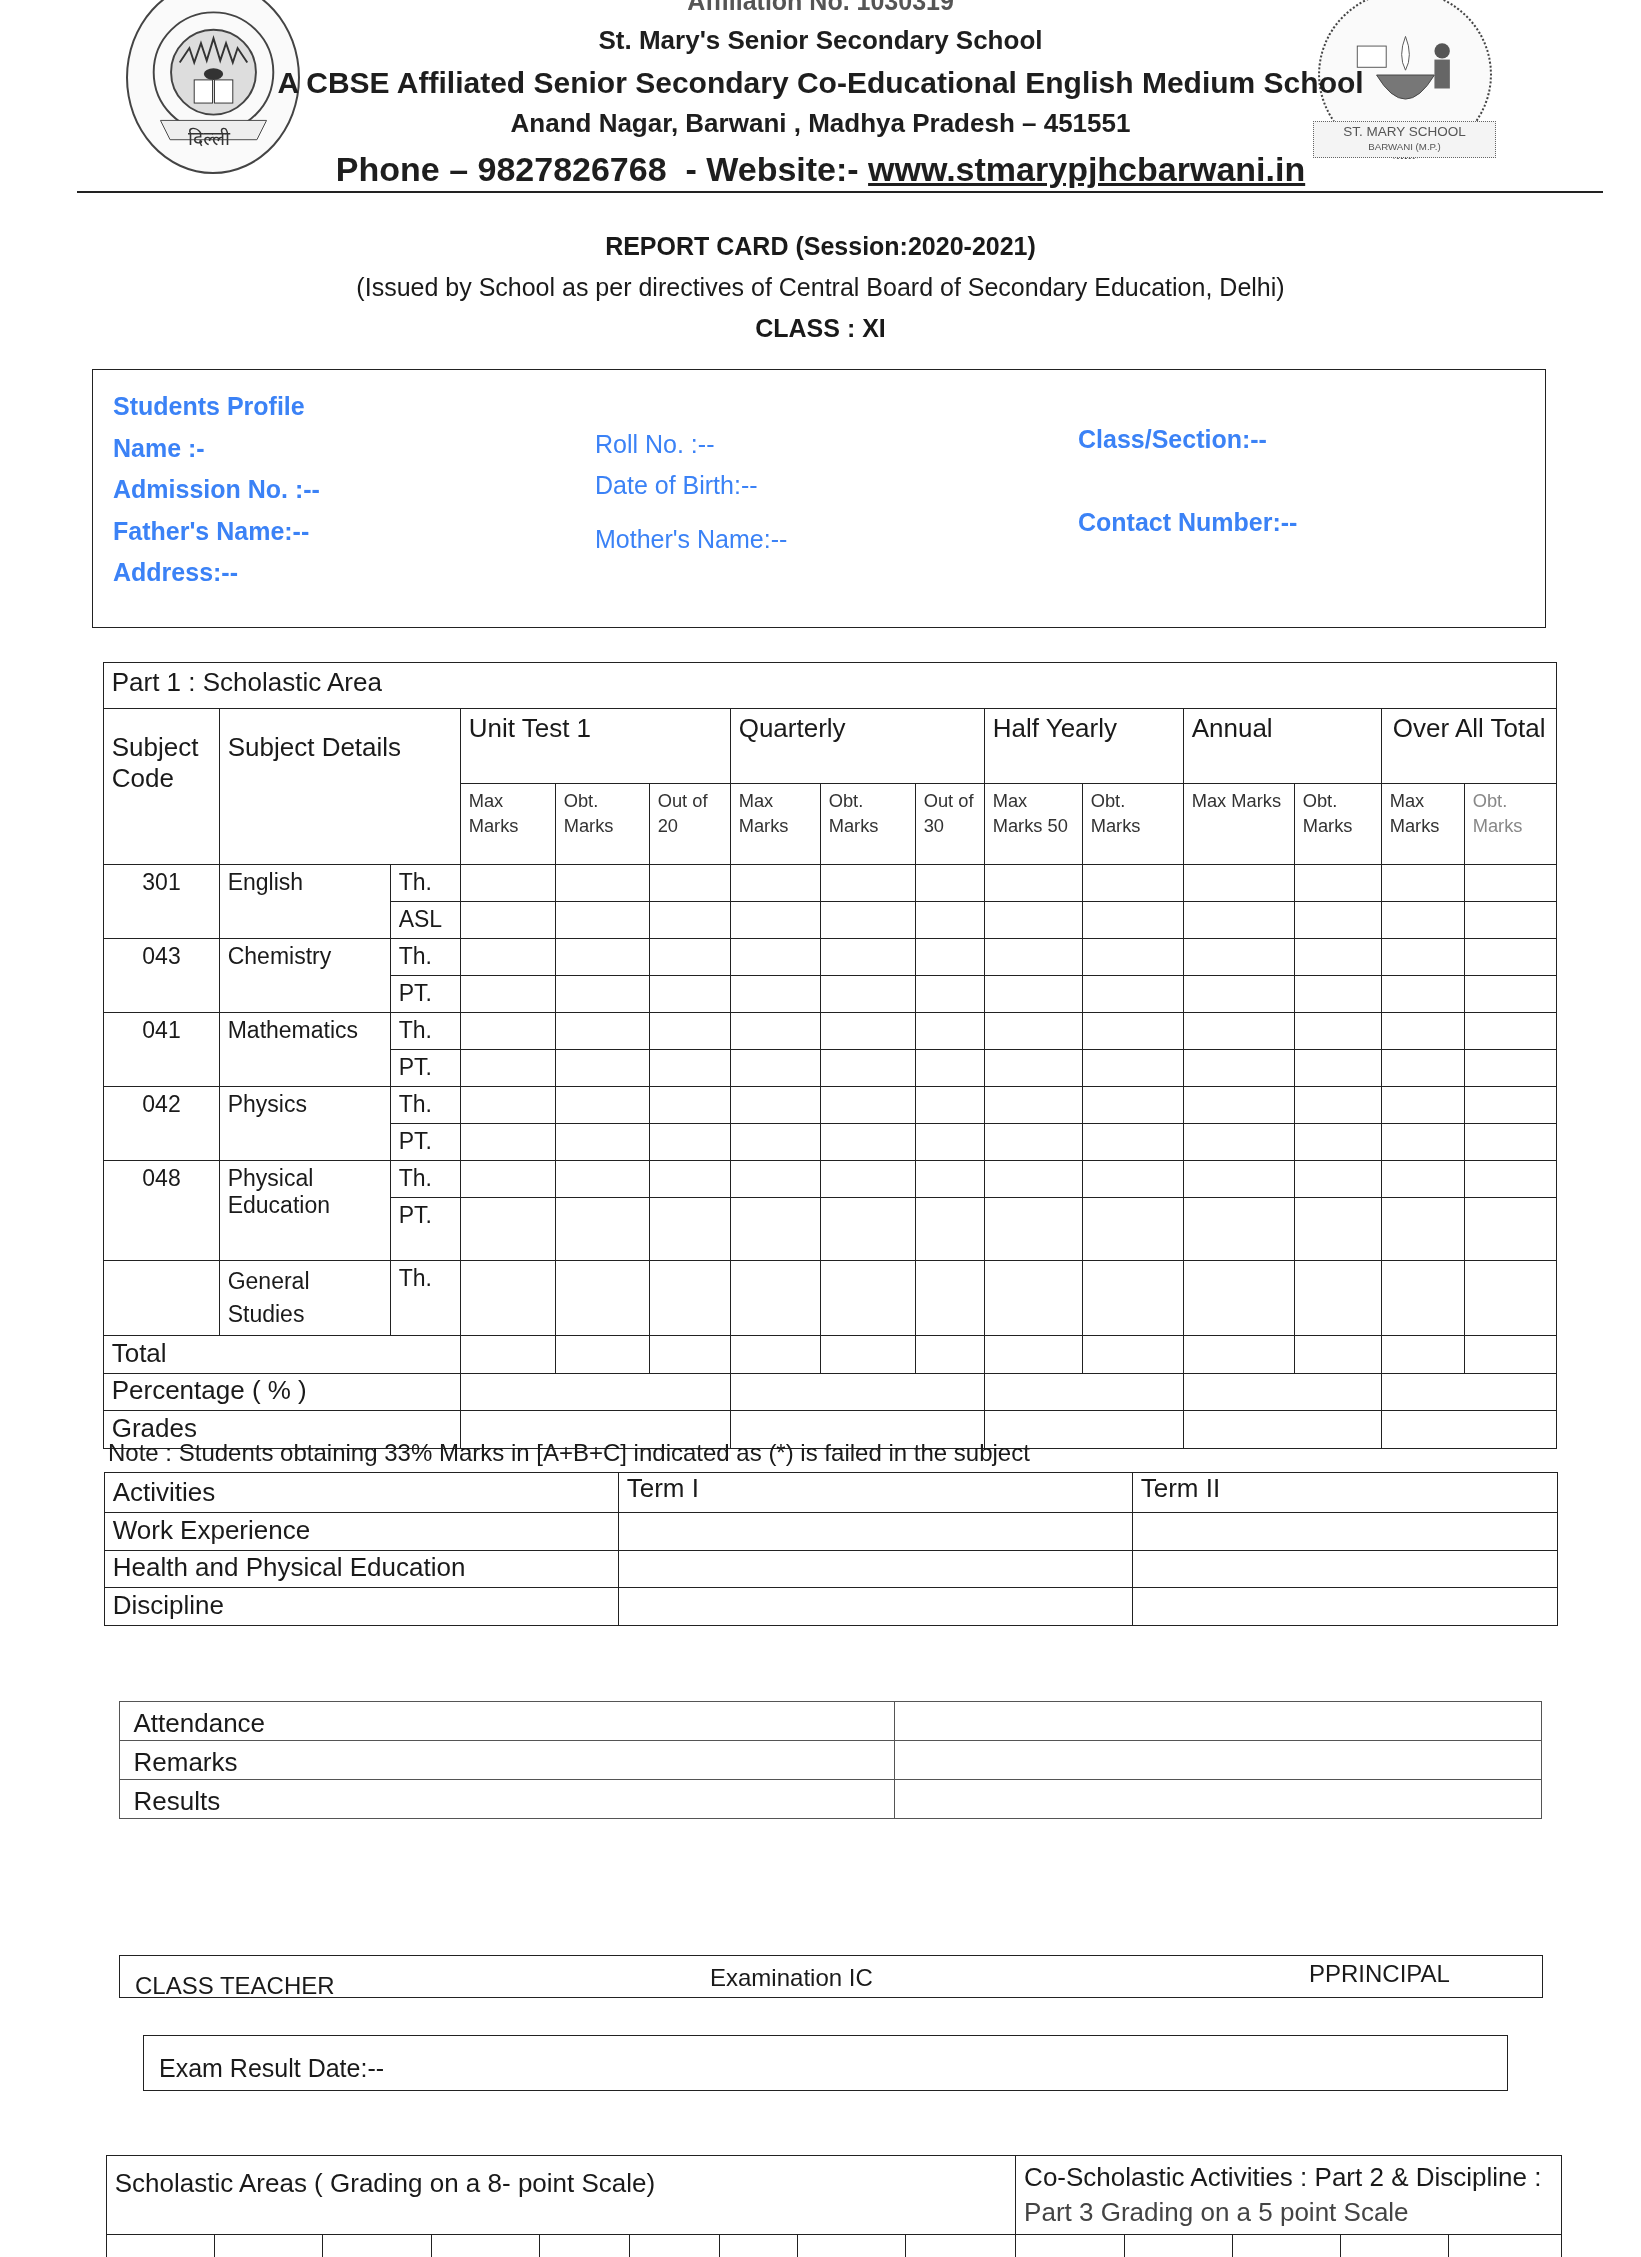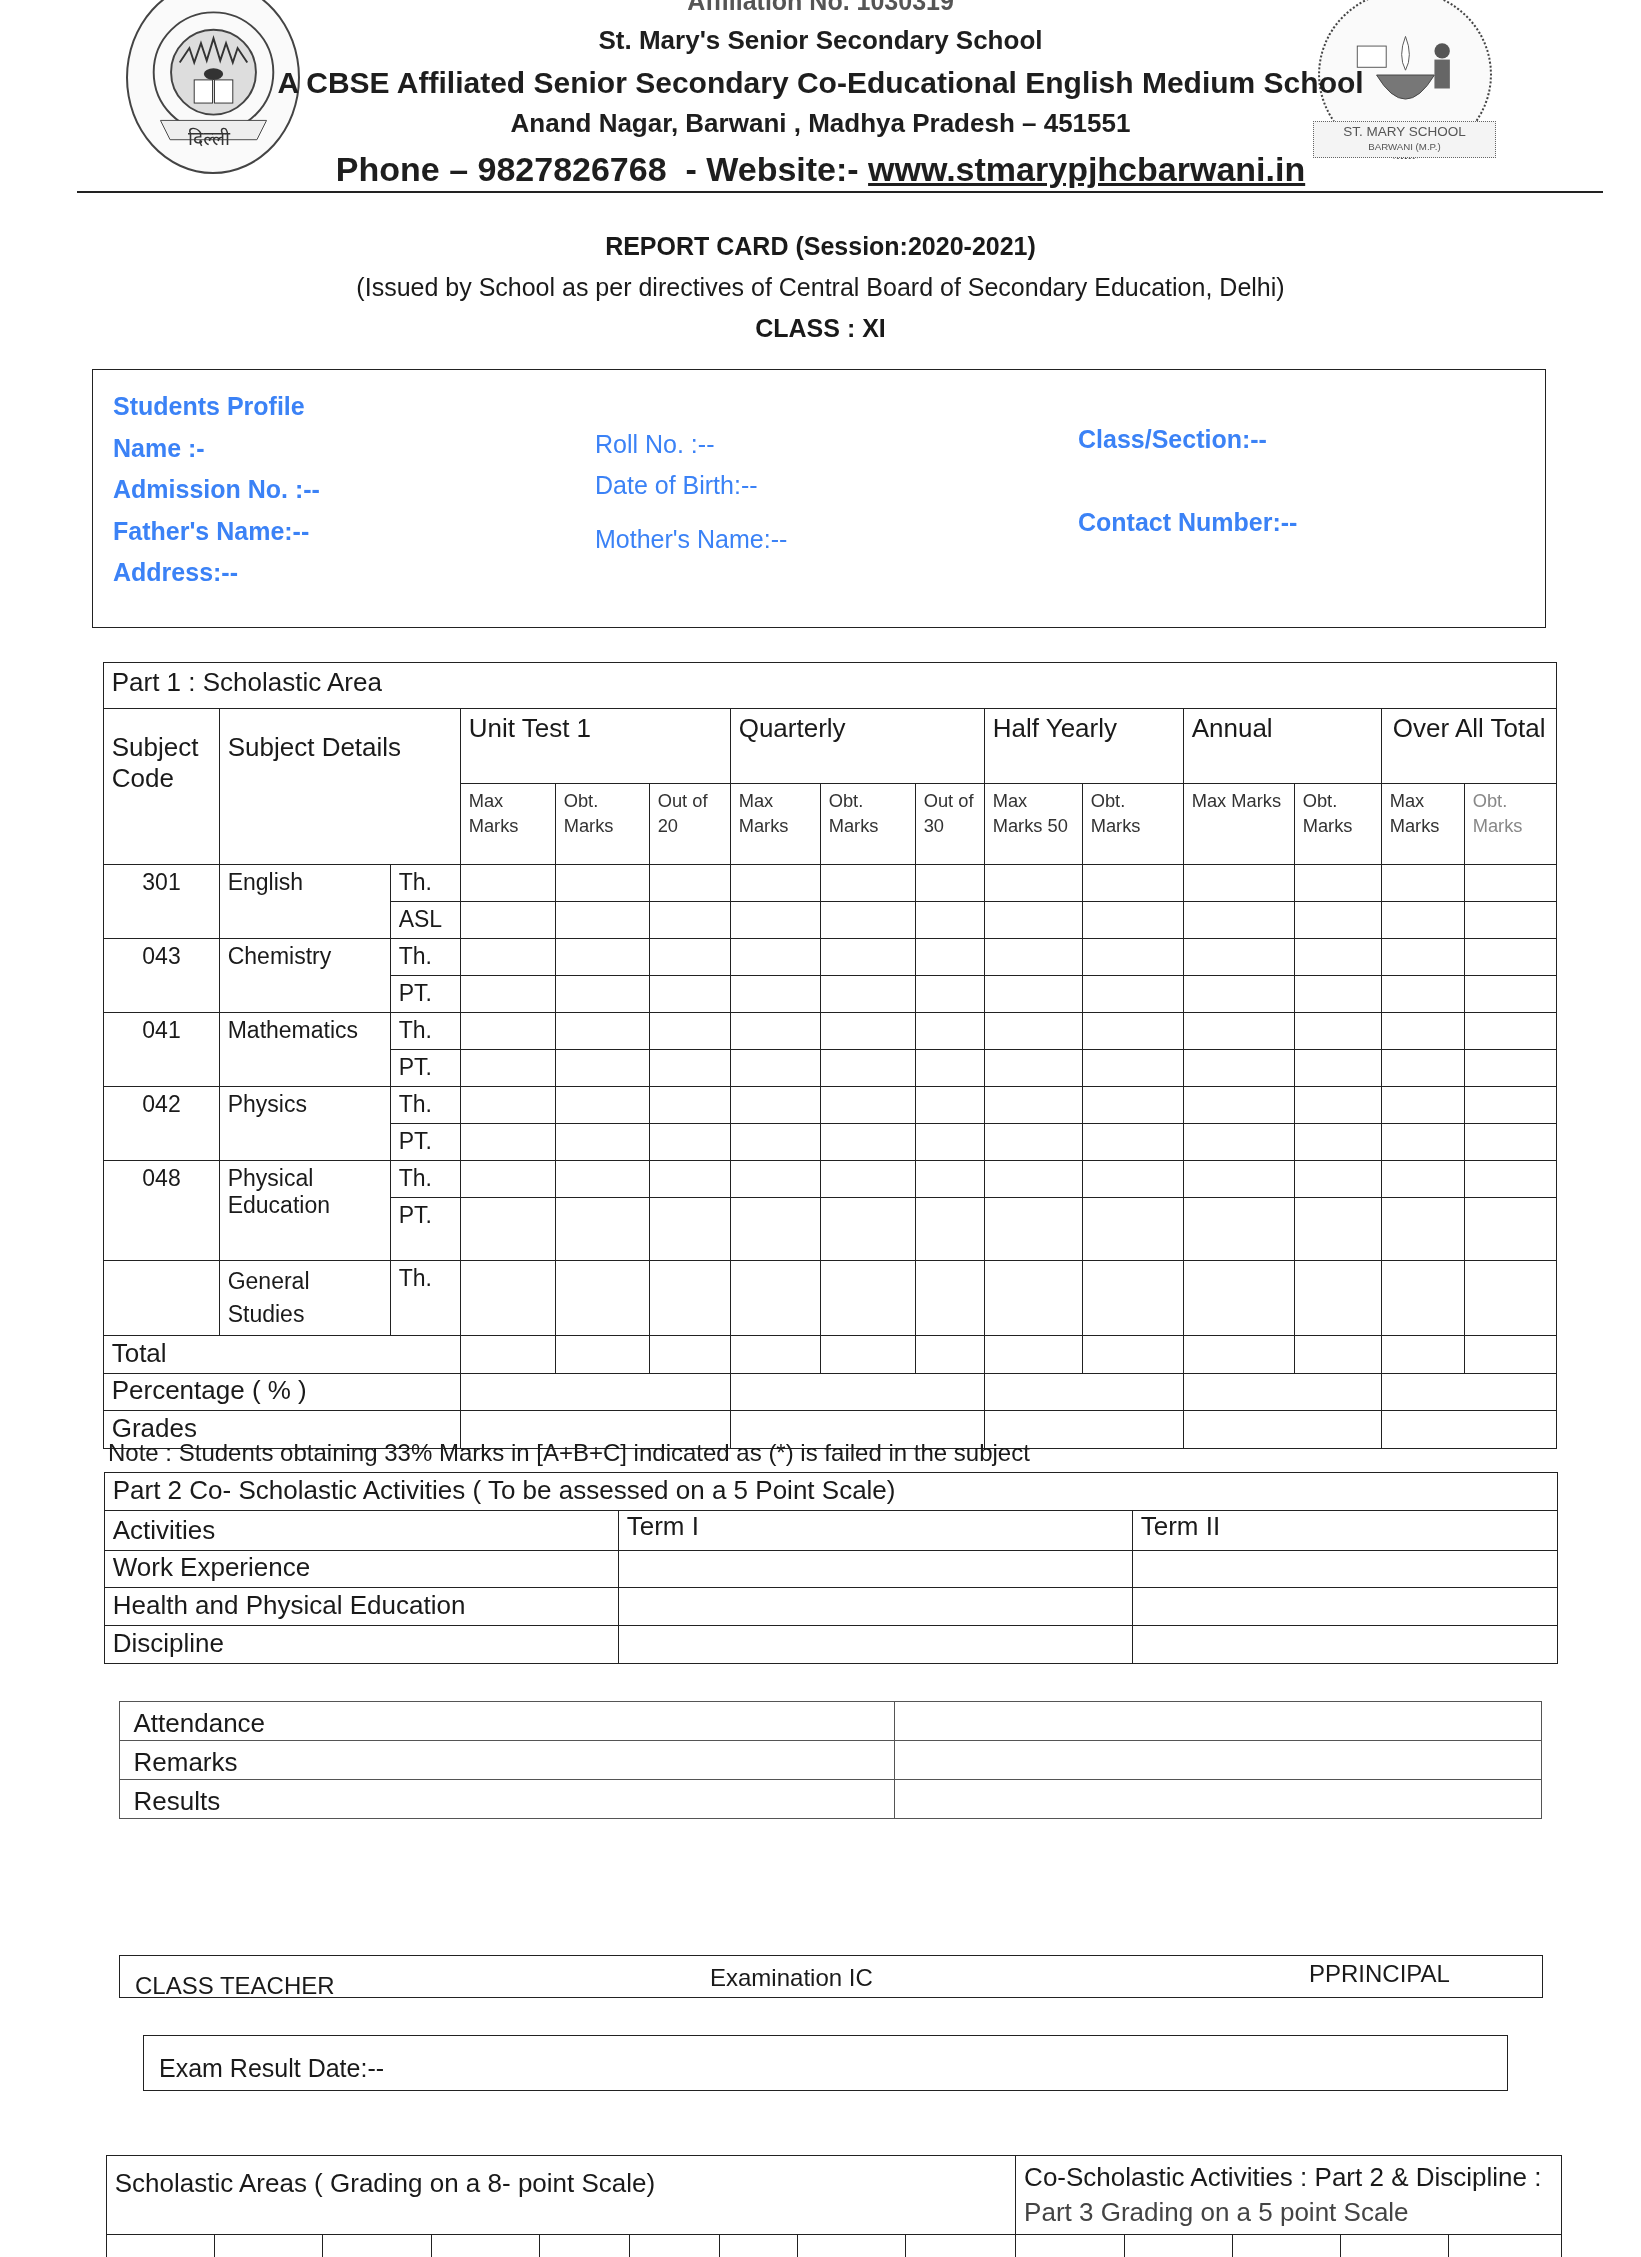--- a/index.html
+++ b/index.html
@@ -341,23 +341,20 @@
 
 <div class="abs" style="left:108px; top:1439px; font-size:24px;">Note : Students obtaining 33% Marks in [A+B+C] indicated as (*) is failed in the subject</div>
 
 <table style="left:104px; top:1472px; width:1452px;">
   <colgroup>
       <col style="width:514px">
       <col style="width:514px">
       <col style="width:425px">
     </colgroup>
   <tbody>
-      <tr style="height:35px">
-        <td colspan="3" class="big" style="padding-top:1.9px;">Part 2 Co- Scholastic Activities ( To be assessed on a 5 Point Scale)</td>
-      </tr>
   <tr style="height:37px">
     <td class="big" style="padding-top:3.9px;">Activities</td>
     <td class="big" style="padding-top:0;">Term I</td>
     <td class="big" style="padding-top:0;">Term II</td>
   </tr>
   <tr style="height:37px">
     <td class="big" style="padding-top:1.9px;">Work Experience</td>
     <td></td>
         <td></td>
   </tr>

